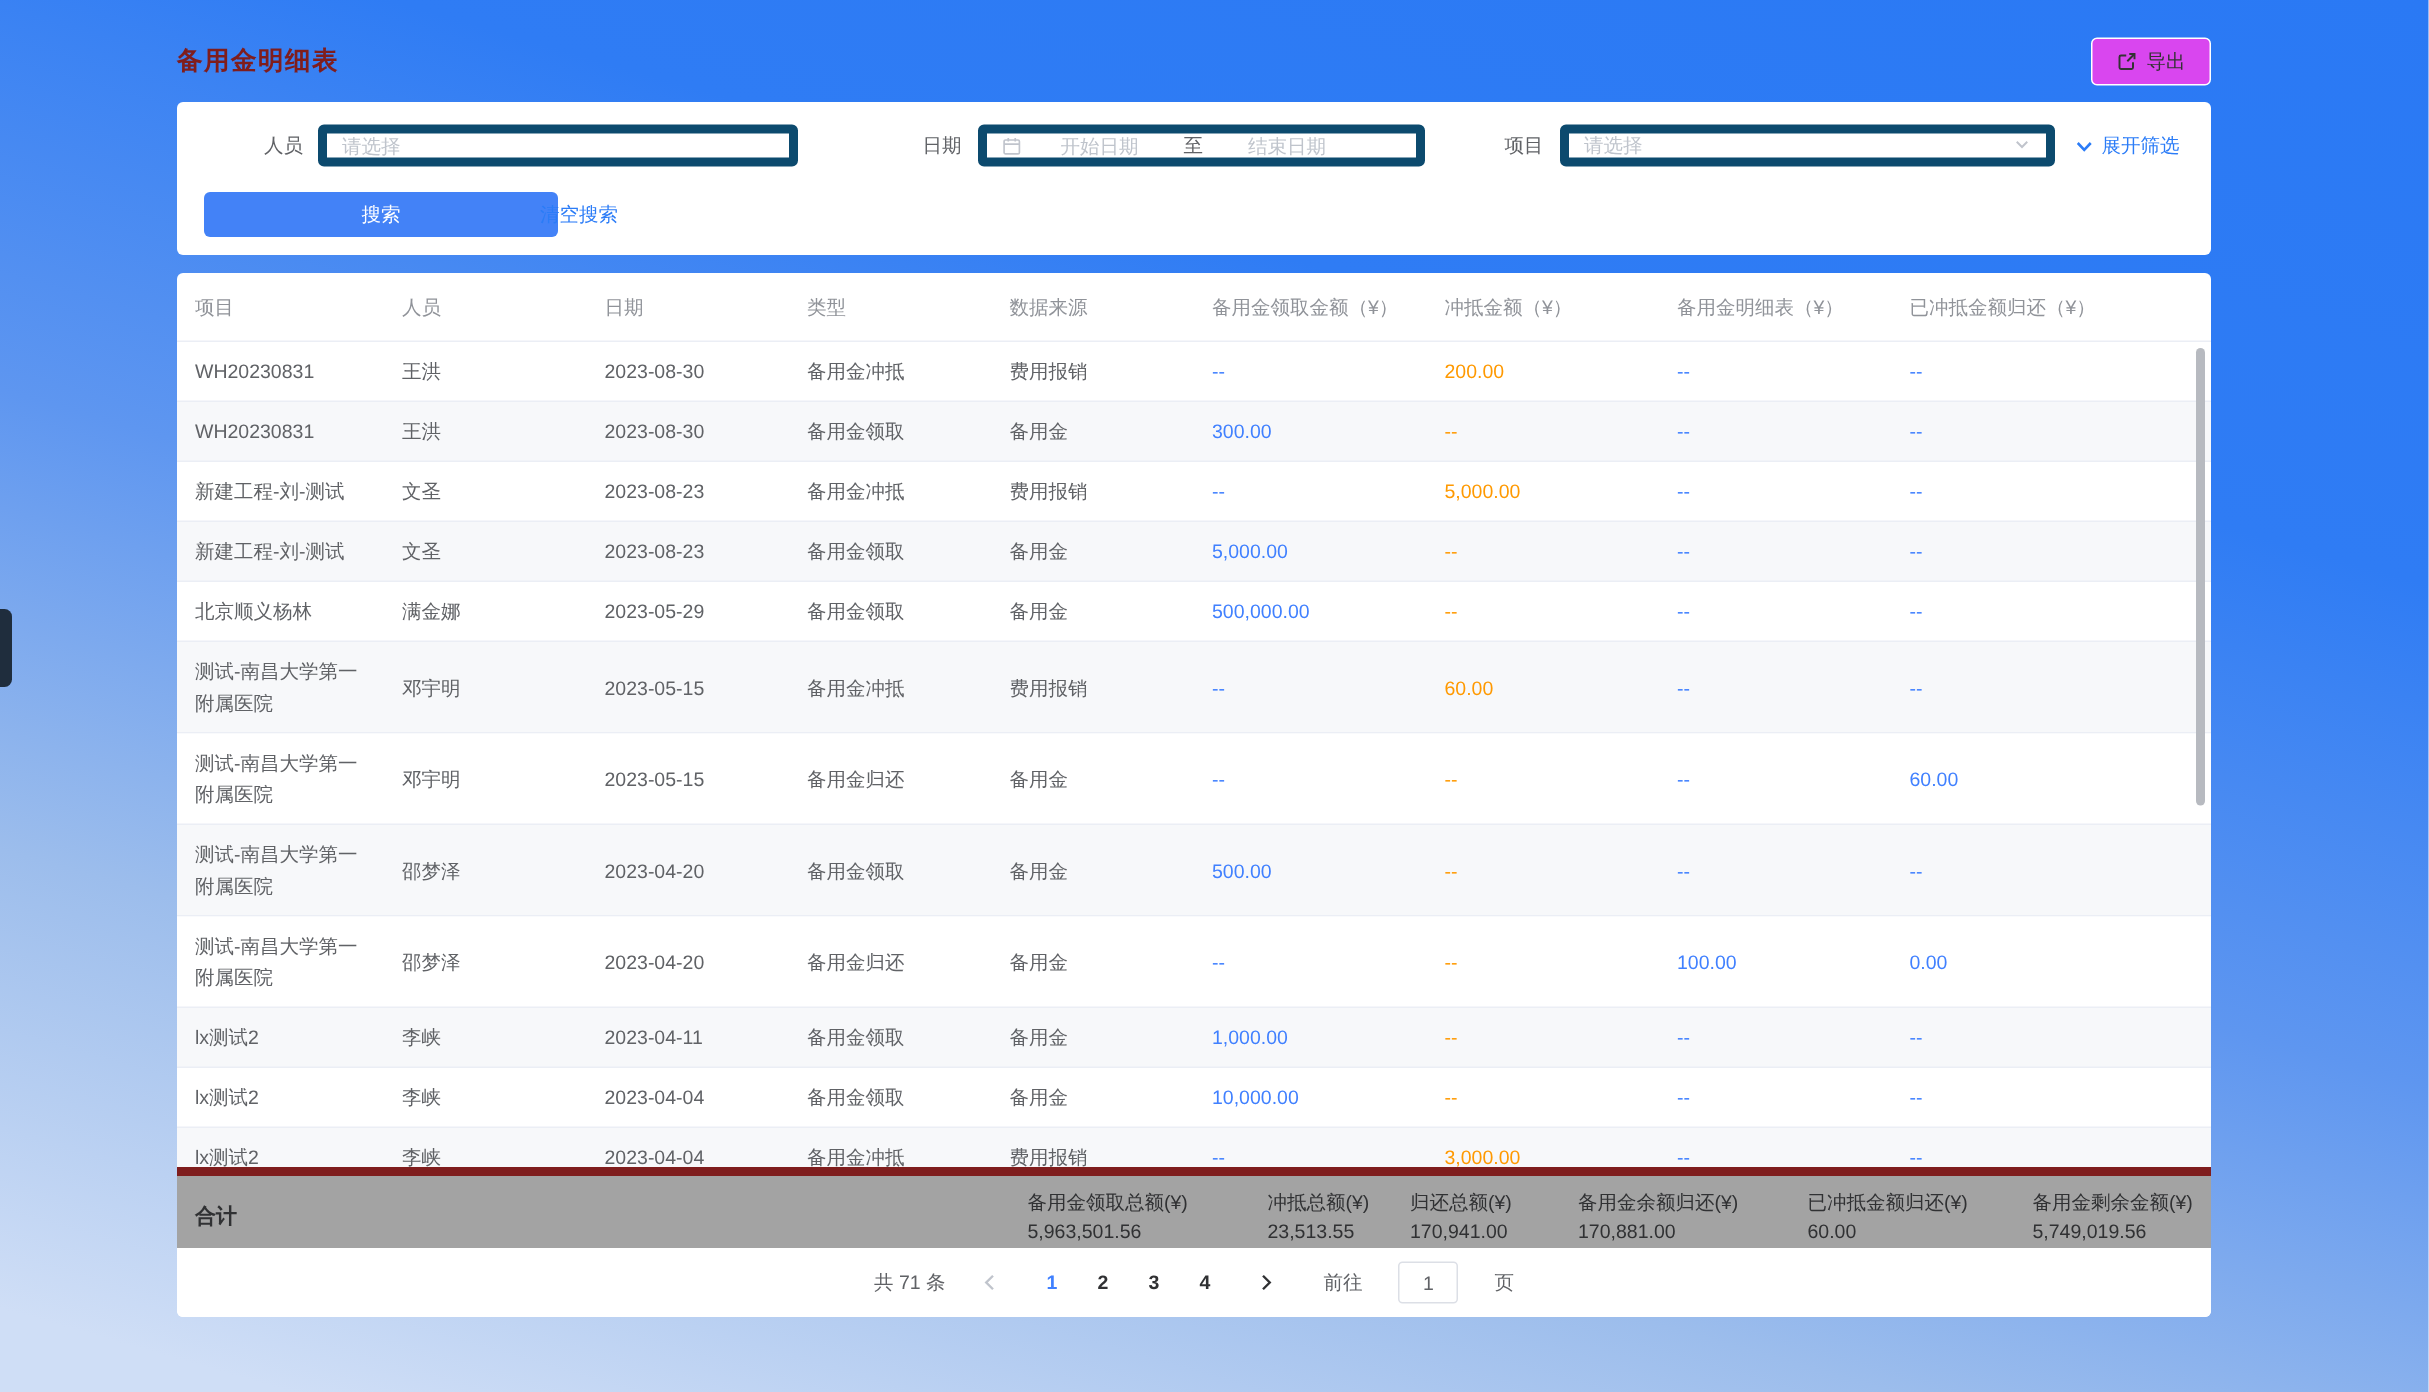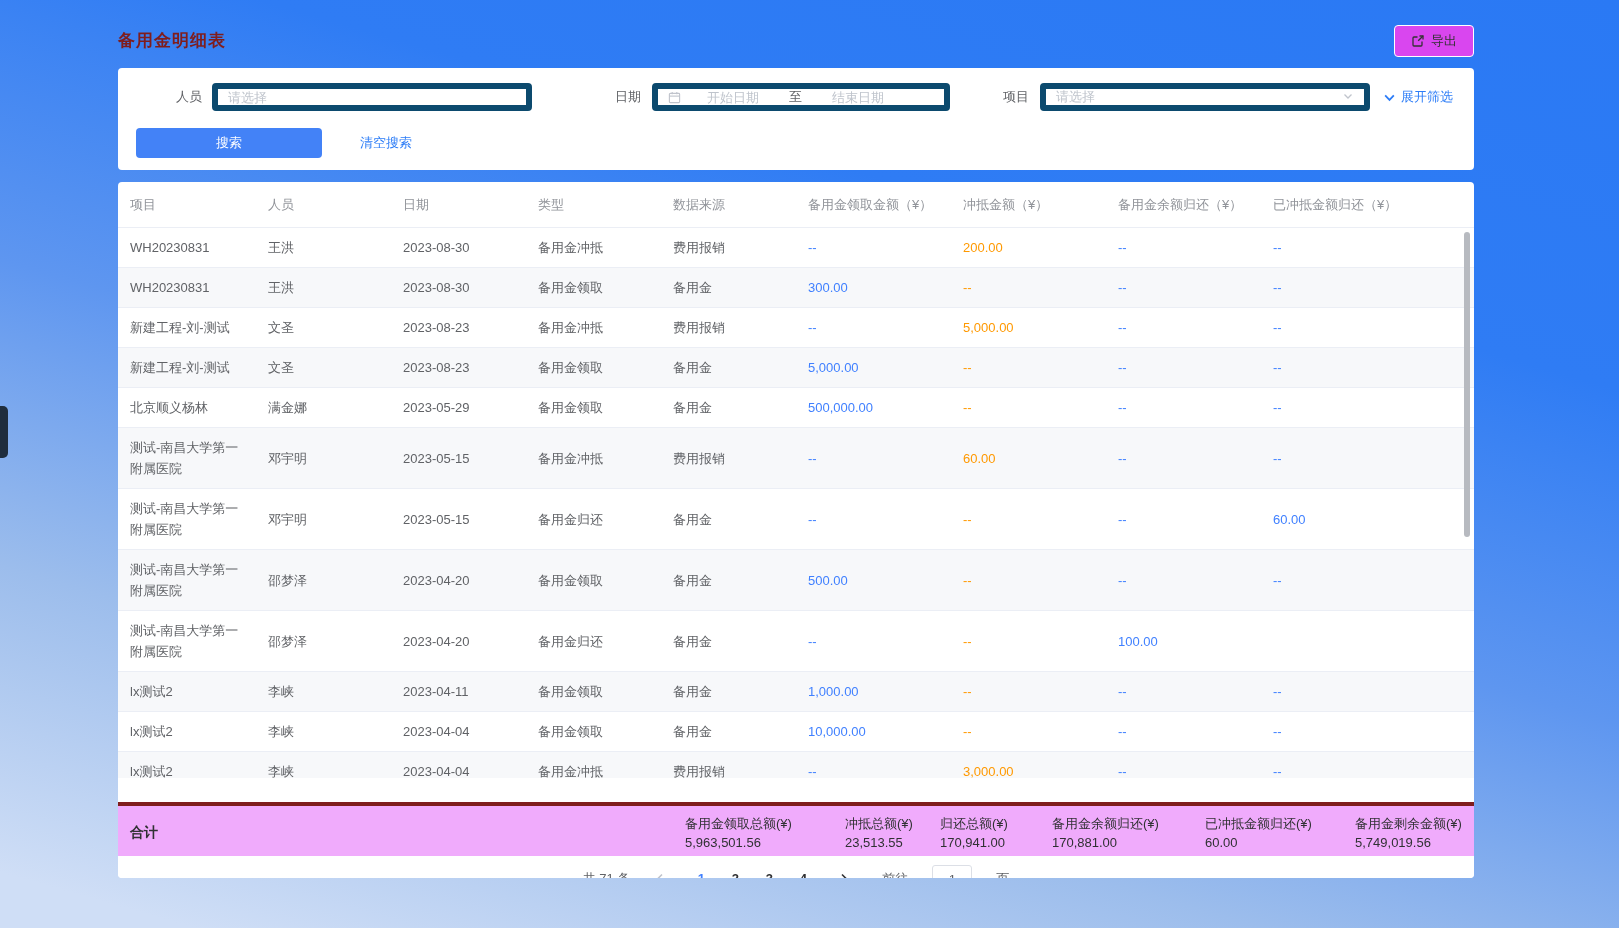--- a/index.html
+++ b/index.html
@@ -35,40 +35,40 @@
   .dr-sep { color:#606266; padding:0 4px; }
   .cal-icon { color:#c0c4cc; display:flex; align-items:center; margin-left:2px; }
   .f-select { display:flex; align-items:center; justify-content:space-between; padding:0 10px; cursor:pointer; }
   .f-select .ph { color:#bfc4cc; }
   .chev { color:#c0c4cc; }
   .expand-link {
     position:absolute; left:1265px; top:15px; height:28px; display:flex; align-items:center; gap:5px;
     color:#2b7cf7; cursor:pointer; font-size:13px;
   }
   .search-btn {
-    position:absolute; left:18px; top:60px; width:186px; height:30px;
+    position:absolute; left:18px; top:60px; width:236px; height:30px;
     background:#4382f7; color:#fff; border:none; border-radius:4px; font-size:13px;
     font-family:inherit; cursor:pointer;
   }
   .clear-link { position:absolute; left:242px; top:60px; height:30px; line-height:30px; color:#2b7cf7; cursor:pointer; }
   
   .table-panel { position:absolute; left:118px; top:182px; width:1356px; height:696px; background:#fff; border-radius:4px; overflow:hidden; }
   .grid-row { display:grid; grid-template-columns:138px 135px 135px 135px 135px 155px 155px 155px 1fr; }
   .thead { height:46px; border-bottom:1px solid #ebeef5; }
   .thead .th { display:flex; align-items:center; padding:0 12px; color:#909399; font-size:13px; font-weight:normal; }
   .tbody { height:550px; overflow:hidden; position:relative; }
   .tr { border-bottom:1px solid #ebeef5; background:#fff; }
   .tr.striped { background:#f7f8fa; }
   .td { padding:9px 12px; line-height:21px; color:#606266; font-size:13px; display:flex; align-items:center; }
   .td.wrap { display:block; }
   .amt { cursor:pointer; }
   .amt-blue { color:#4080ff; }
   .amt-orange { color:#ff9900; }
   
-  .summary-row { position:relative; height:54px; background:#f0abfc; border-top:4px solid #7f1d1d;margin-top:24px; }
+  .summary-row { position:relative; height:54px; background:#a3a3a3; border-top:6px solid #7f1d1d; }
   .summary-label { position:absolute; left:12px; top:0; height:54px; display:flex; align-items:center; font-size:14px; font-weight:600; color:#303133; }
   .sum-item { position:absolute; top:8px; }
   .sum-item .s-label { color:#303133; font-size:13px; line-height:19px; }
   .sum-item .s-value { color:#303133; font-size:13px; line-height:19px; }
   
   .pagination { height:46px; display:flex; align-items:center; justify-content:center; gap:12px; background:#fff; }
   .pg-total { color:#606266; font-size:13px; margin-right:6px; }
   .pg-btn { width:24px; height:28px; display:flex; align-items:center; justify-content:center; cursor:pointer; }
   .pg-btn.disabled { color:#c0c4cc; cursor:default; }
   .pg-btn.enabled { color:#303133; }
@@ -142,21 +142,21 @@
 
 <div class="table-panel">
   <div class="grid-row thead">
       <div class="th">项目</div>
       <div class="th">人员</div>
       <div class="th">日期</div>
       <div class="th">类型</div>
       <div class="th">数据来源</div>
       <div class="th">备用金领取金额（¥）</div>
       <div class="th">冲抵金额（¥）</div>
-      <div class="th">备用金余额归还（¥）</div>
+      <div class="th">备用金明细表（¥）</div>
       <div class="th">已冲抵金额归还（¥）</div>
     </div>
   <div class="tbody">
       <div class="grid-row tr">
         <div class="td wrap">WH20230831</div>
         <div class="td">王洪</div>
         <div class="td">2023-08-30</div>
         <div class="td">备用金冲抵</div>
         <div class="td">费用报销</div>
         <div class="td">
@@ -312,20 +312,23 @@
         <div class="td">备用金归还</div>
         <div class="td">备用金</div>
         <div class="td">
           <span class="amt amt-blue">--</span>
         </div>
         <div class="td">
           <span class="amt amt-orange">--</span>
         </div>
         <div class="td">
           <span class="amt amt-blue">100.00</span>
+        </div>
+        <div class="td">
+          <span class="amt amt-blue">0.00</span>
         </div>
       </div>
       <div class="grid-row tr striped">
         <div class="td wrap">lx测试2</div>
         <div class="td">李峡</div>
         <div class="td">2023-04-11</div>
         <div class="td">备用金领取</div>
         <div class="td">备用金</div>
         <div class="td">
           <span class="amt amt-blue">1,000.00</span>

